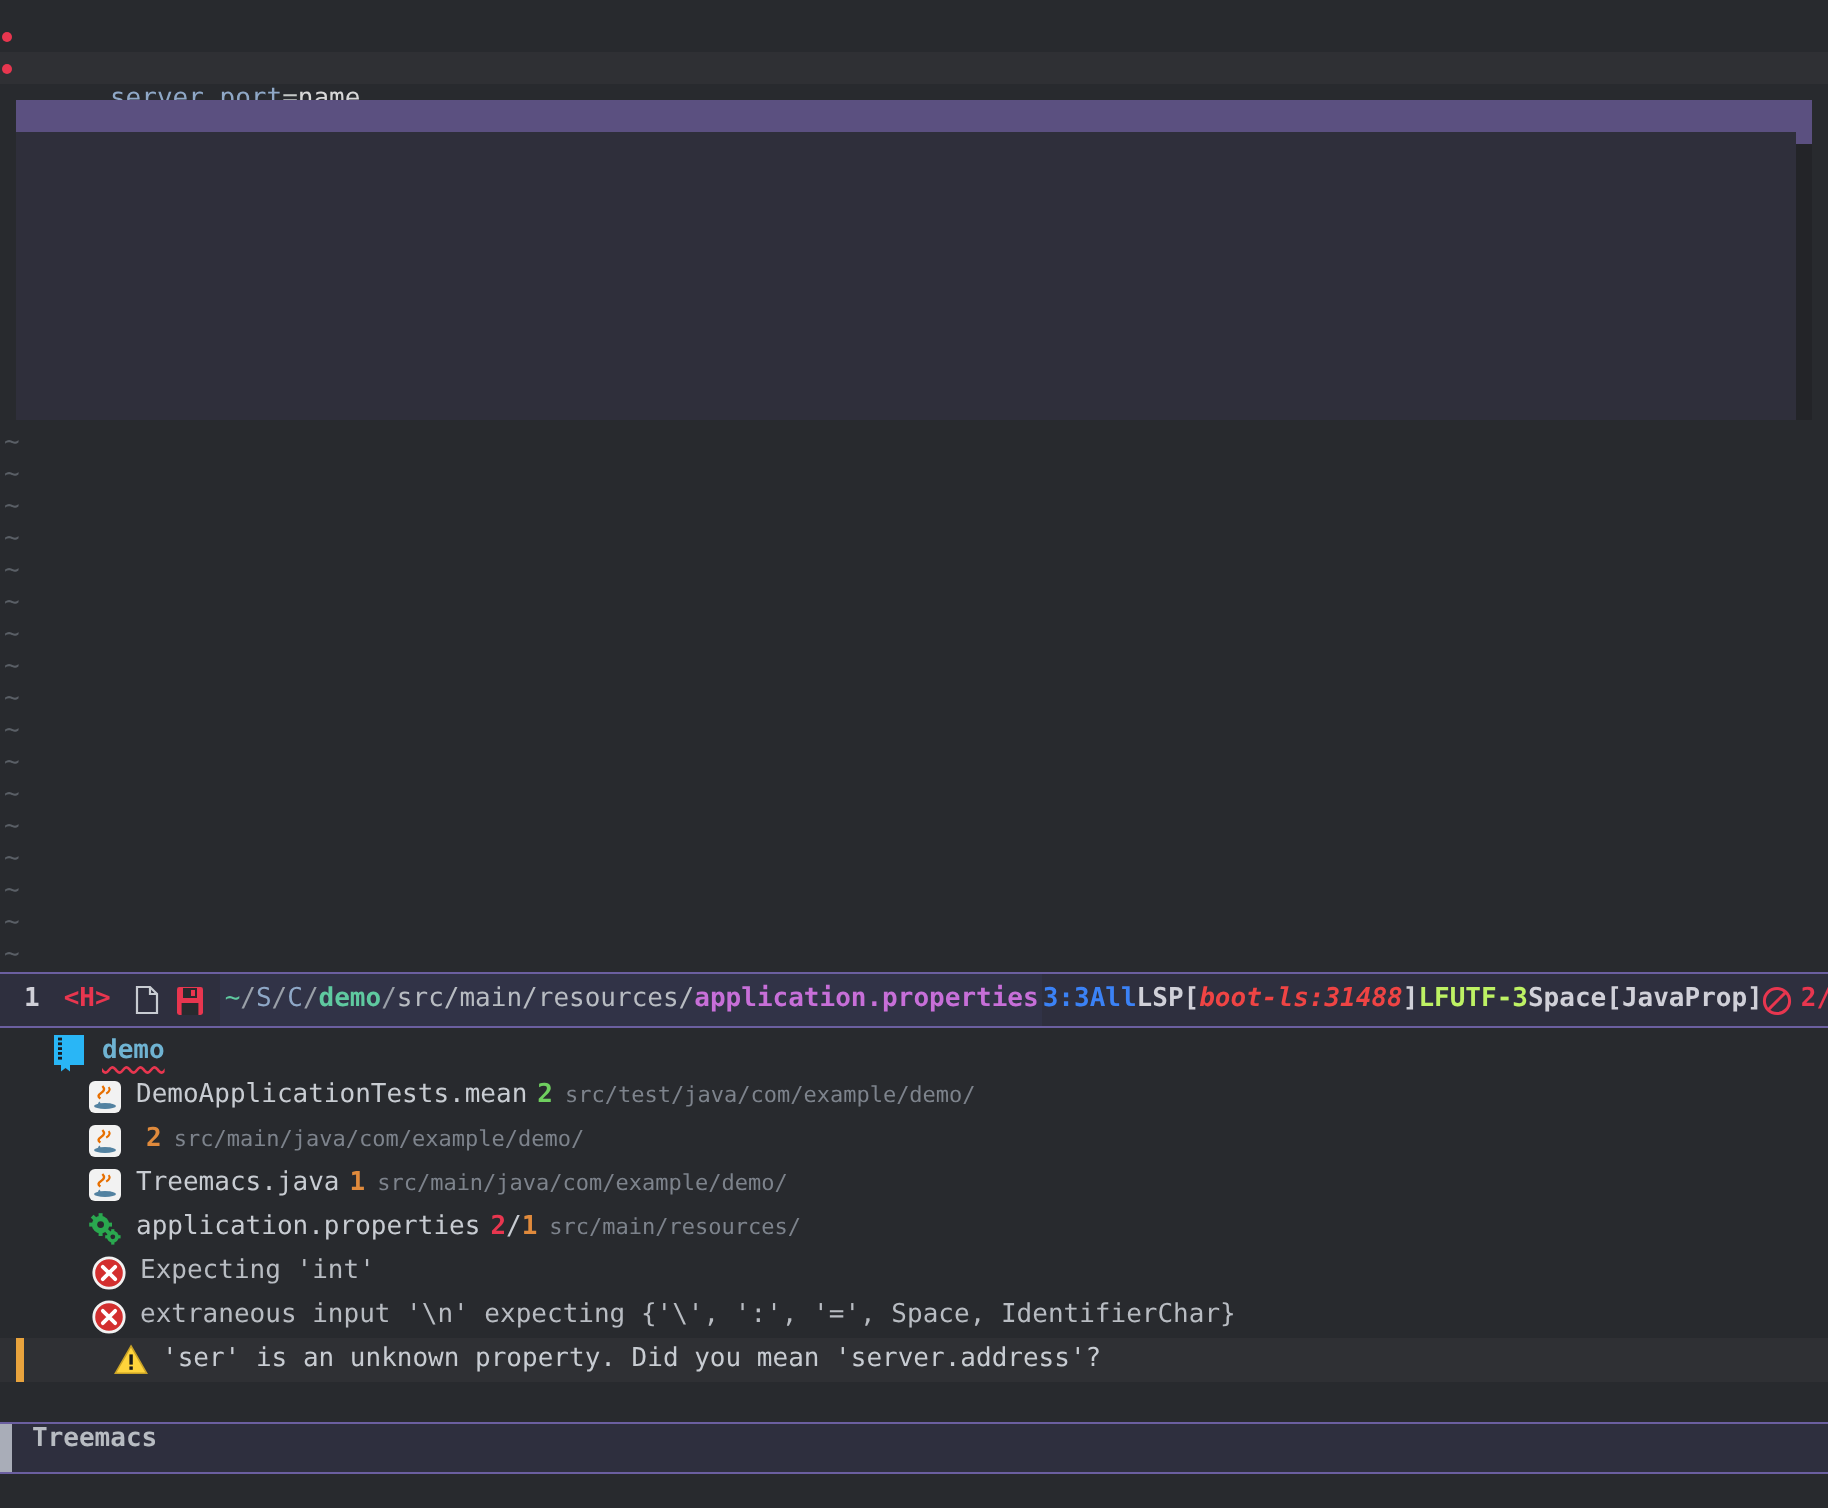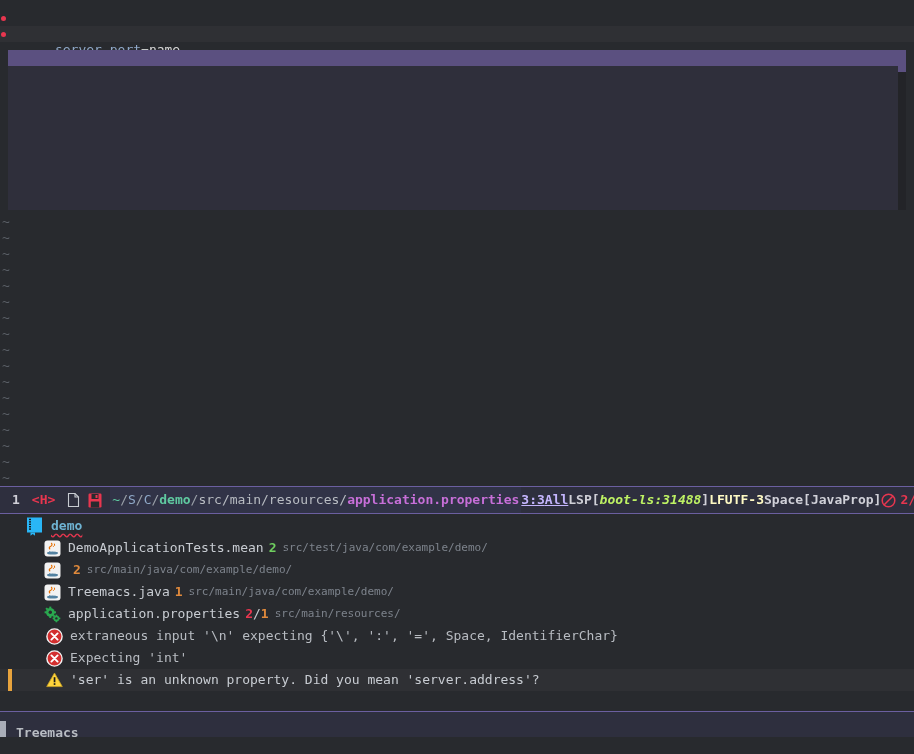--- a/index.html
+++ b/index.html
@@ -139,24 +139,24 @@
   .ml-linenum { color: #d0d0d8; padding-left: 12px; padding-right: 12px; font-weight: bold; }
   .ml-evil { color: #e8364f; font-weight: bold; letter-spacing: 0px; padding-right: 12px; }
   .ml-icon { padding-right: 8px; display: inline-flex; align-items: center; }
   .pth-tilde { color: #5fc9a0; }
   .pth-sep   { color: #9aa0a8; }
   .pth-short { color: #8fa8c7; }
   .pth-demo  { color: #5fc9a0; font-weight: bold; }
   .pth-mid   { color: #b8bcc2; }
   .pth-file  { color: #c76fd8; font-weight: bold; }
   .ml-gap { width: 16px; }
-  .ml-pos { color: #c4b5fd; font-weight: bold; text-decoration: underline; }
+  .ml-pos { color: #3b82f6; font-weight: bold; }
   .ml-lsp { color: #d0d0d8; font-weight: bold; }
-  .ml-lsp em { color: #bef264; }
-  .ml-enc { color: #fef9c3; font-weight: bold; }
+  .ml-lsp em { color: #ef4444; }
+  .ml-enc { color: #bef264; font-weight: bold; }
   .ml-major { color: #d0d0d8; font-weight: bold; }
   .ml-err { color: #e8364f; font-weight: bold; display: inline-flex; align-items: center; }
 
   .ml-filebg {
     background: #313347;
     height: 26px;
     display: inline-flex;
     align-items: center;
     padding: 0 2px;
   }
@@ -173,21 +173,21 @@
   }
   .tree-row {
     position: relative;
     height: 22px;
     line-height: 22px;
     white-space: nowrap;
     display: flex;
     align-items: center;
     font-size: 13px;
   }
-  .tree-row.warnrow { background: #2f3034; }
+  .tree-row.warnrow { background: #2f3034; padding-left: 11px; }
   .leftbar {
     position: absolute;
     left: 8px;
     top: 0;
     width: 4px;
     height: 22px;
     background: #e8a33d;
   }
   .indent-1 { width: 26px; }
   .indent-2 { width: 44px; }
@@ -214,27 +214,26 @@
   .tree-path { color: #7d838c; font-size: 11px; margin-left: 6px; }
   .diag-text { color: #b8bcc2; }
   .diag-text.warn { color: #c8ccd2; }
 
   
   .mini-modeline {
     position: absolute;
     left: 0;
     top: 711px;
     width: 914px;
-    height: 44px;
+    height: 26px;
     background: #2e2f3e;
     border-top: 1px solid #6b5fa0;
     border-bottom: 1px solid #6b5fa0;
     box-sizing: border-box;
     display: flex;
-    align-items: center;
     overflow: hidden;
   }
   .mini-accent {
     width: 6px;
     height: 24px;
     background: #a9adb8;
     margin-right: 10px;
   }
   .mini-label { color: #b8bcc2; font-size: 13px; font-weight: bold; }
 
@@ -499,33 +498,33 @@
 
     <div class="tree-row">
       <span class="indent-3"></span>
       <span class="ic">
         <svg width="17" height="17" viewBox="0 0 17 17">
           <circle cx="8.5" cy="8.5" r="7.6" fill="#d32f2f"></circle>
           <circle cx="8.5" cy="8.5" r="7.6" fill="none" stroke="#f2f2f2" stroke-width="1.4"></circle>
           <path d="M5.4 5.4 L11.6 11.6 M11.6 5.4 L5.4 11.6" stroke="#ffffff" stroke-width="1.9" stroke-linecap="round"></path>
         </svg>
       </span>
-      <span class="diag-text">extraneous input '\n' expecting {'\', ':', '=', Space, IdentifierChar}</span>
+      <span class="diag-text">Expecting 'int'</span>
     </div>
 
     <div class="tree-row">
       <span class="indent-3"></span>
       <span class="ic">
         <svg width="17" height="17" viewBox="0 0 17 17">
           <circle cx="8.5" cy="8.5" r="7.6" fill="#d32f2f"></circle>
           <circle cx="8.5" cy="8.5" r="7.6" fill="none" stroke="#f2f2f2" stroke-width="1.4"></circle>
           <path d="M5.4 5.4 L11.6 11.6 M11.6 5.4 L5.4 11.6" stroke="#ffffff" stroke-width="1.9" stroke-linecap="round"></path>
         </svg>
       </span>
-      <span class="diag-text">Expecting 'int'</span>
+      <span class="diag-text">extraneous input '\n' expecting {'\', ':', '=', Space, IdentifierChar}</span>
     </div>
 
     <div class="tree-row warnrow">
       <span class="leftbar"></span>
       <span class="indent-3"></span>
       <span class="ic">
         <svg width="17" height="16" viewBox="0 0 17 16">
           <path d="M8.5 1 L16.3 14.6 L0.7 14.6 Z" fill="#ffd43b" stroke="#c9a227" stroke-width="0.8"></path>
           <rect x="7.7" y="5.2" width="1.7" height="5.1" fill="#1a1a1a"></rect>
           <rect x="7.7" y="11.2" width="1.7" height="1.7" fill="#1a1a1a"></rect>

